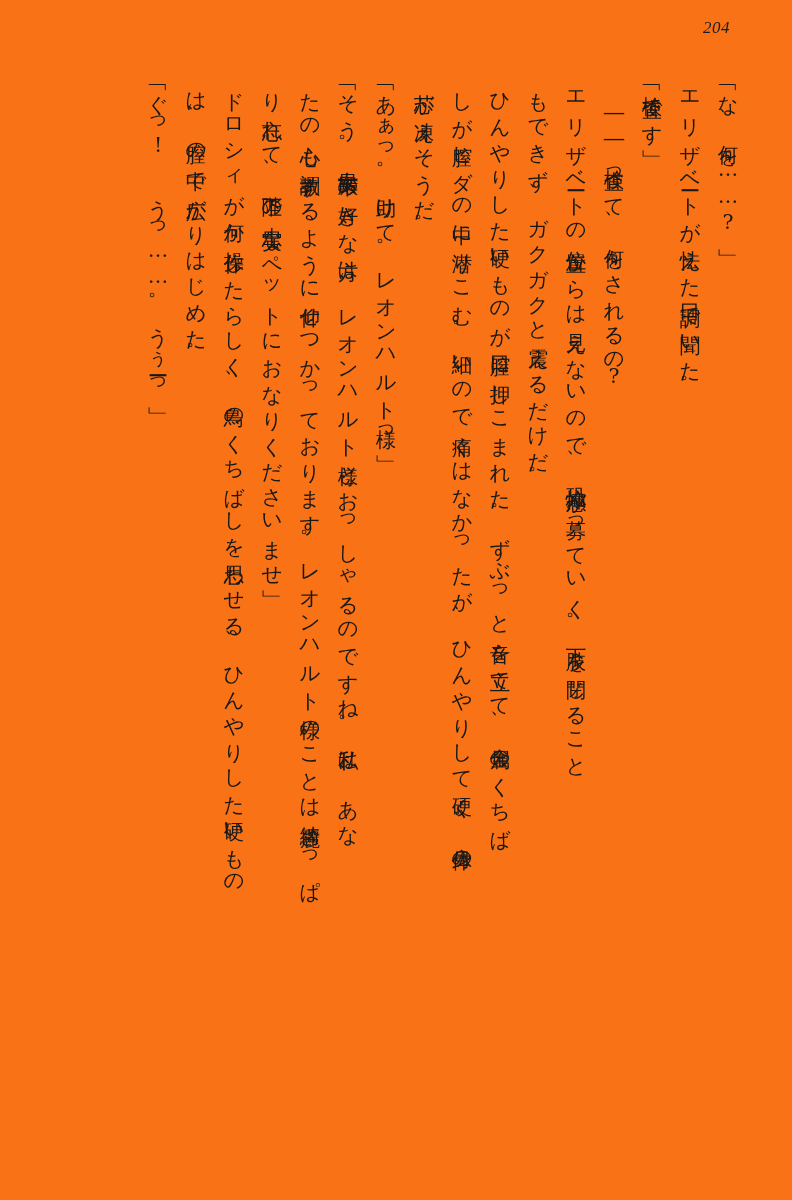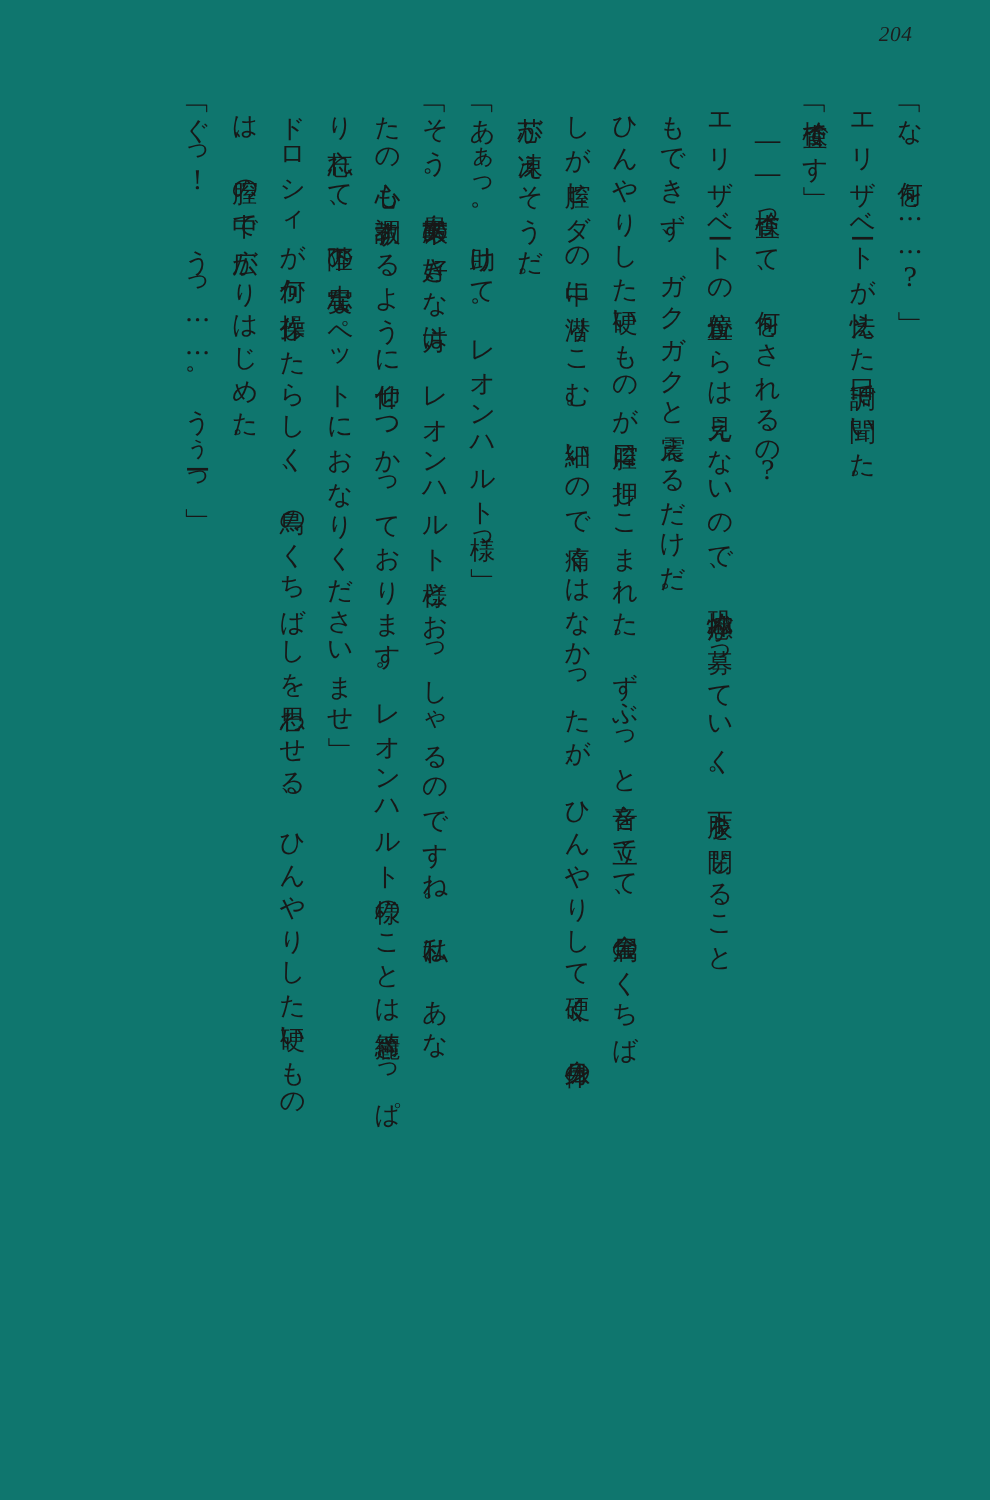--- a/index.html
+++ b/index.html
@@ -12,21 +12,21 @@
     height: 1200px;
     position: relative;
     overflow: hidden;
     font-family: "Liberation Serif", "DejaVu Serif", serif;
     color: #1a1a1a;
   }
 
   #page {
     position: absolute;
     inset: 0;
-    background: #0f766e;
+    background: #f97316;
   }
 
   
   .page-number {
     position: absolute;
     top: 18px;
     right: 62px;
     font-size: 17px;
     font-family: "Liberation Serif", "DejaVu Serif", serif;
     font-style: italic;

